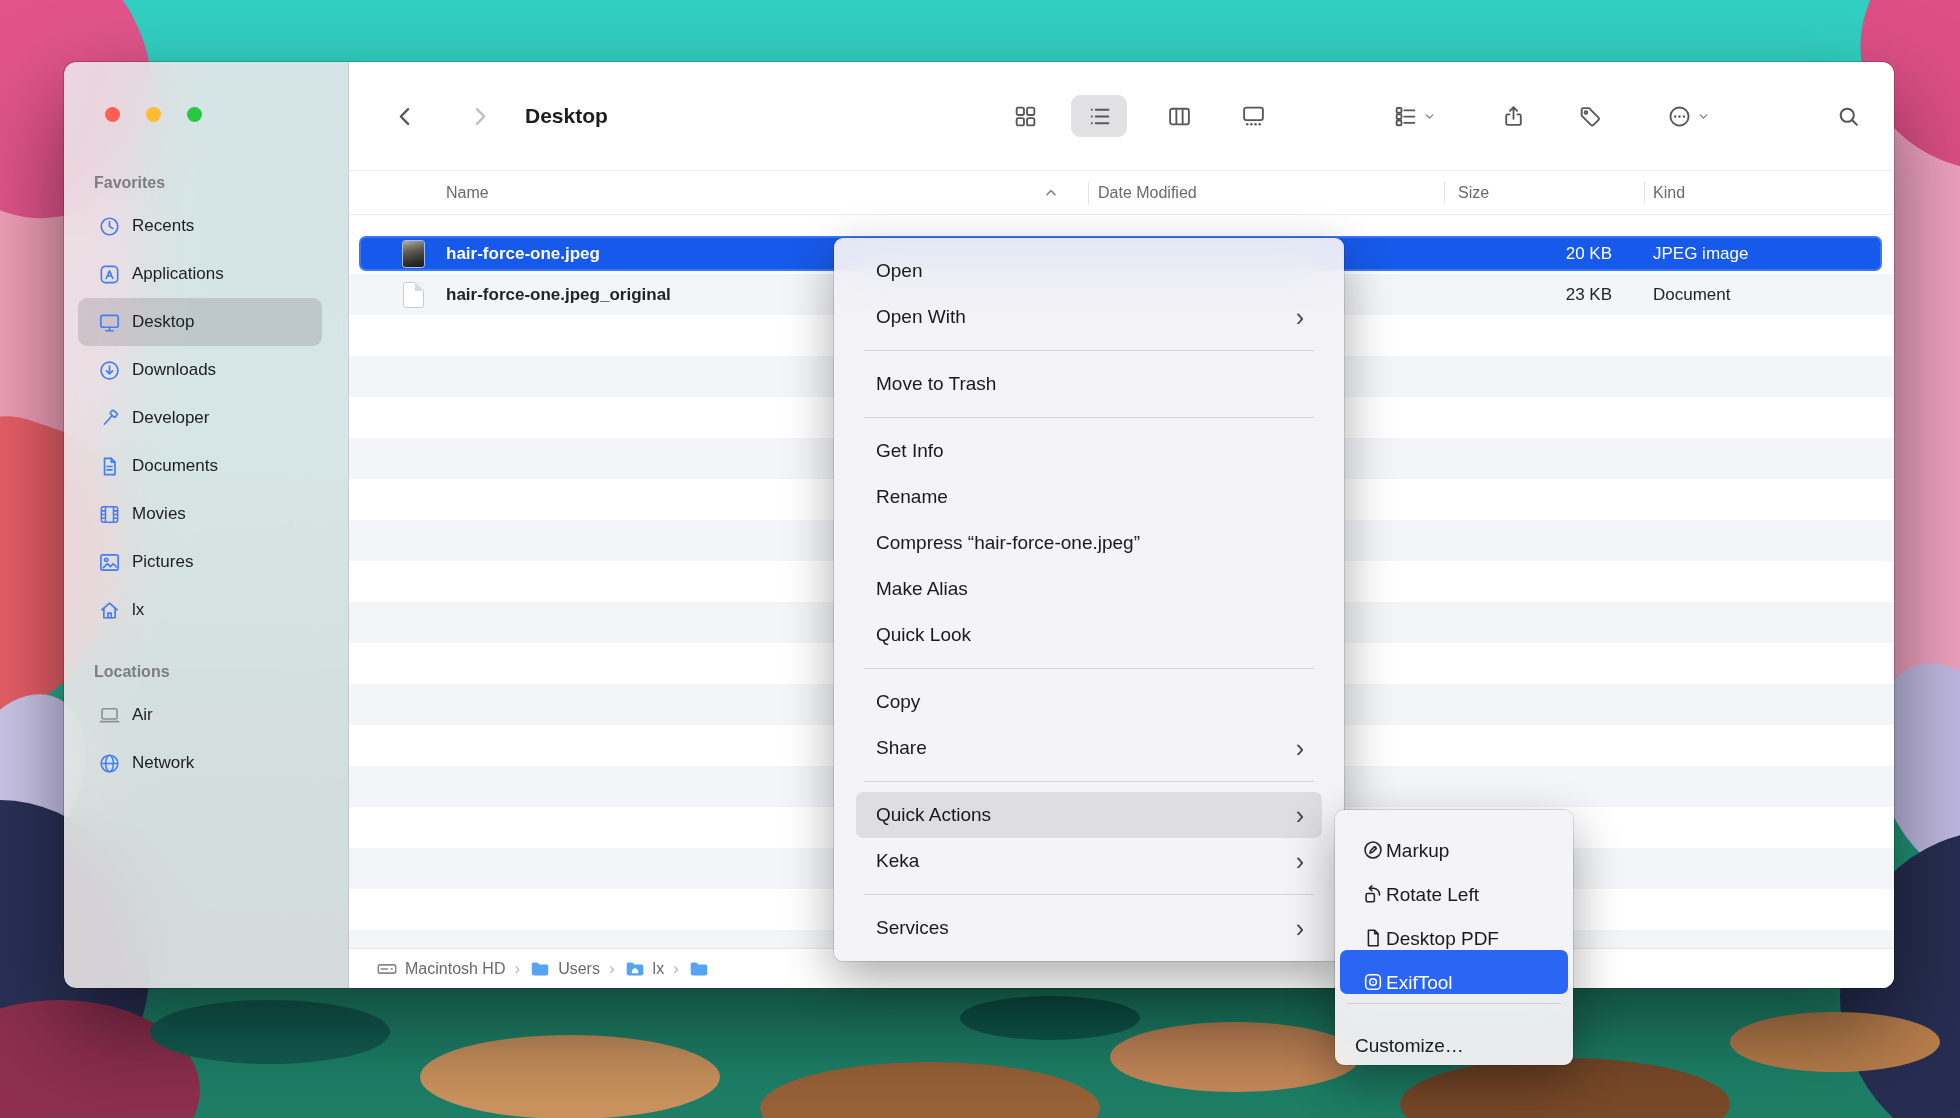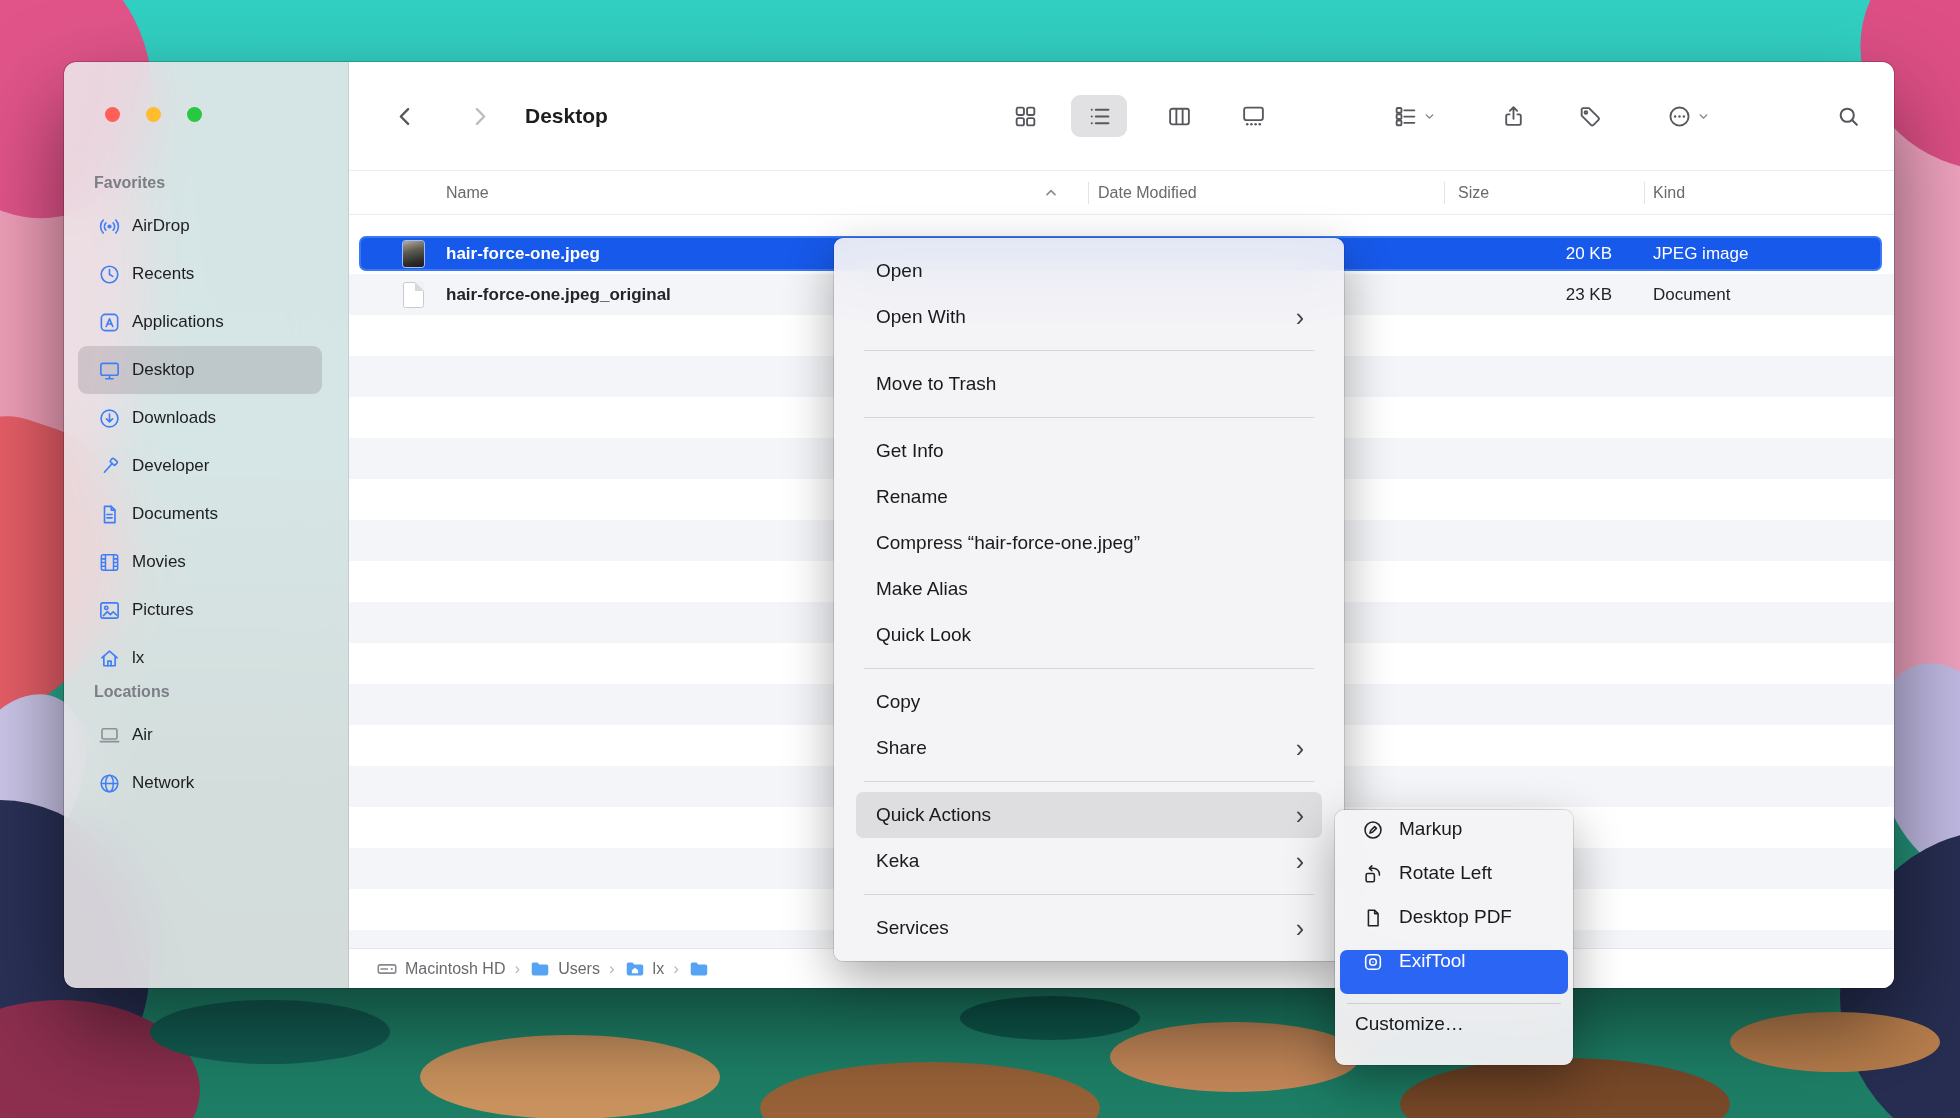--- a/index.html
+++ b/index.html
@@ -32,21 +32,21 @@
   .window{position:absolute;left:64px;top:62px;width:1830px;height:926px;border-radius:12px;overflow:hidden;z-index:10;display:flex;
     box-shadow:0 40px 90px rgba(0,0,0,.5),0 0 0 1px rgba(0,0,0,.18)}
 
   
   .sidebar{width:285px;flex:none;position:relative;background:rgba(236,231,233,.88);backdrop-filter:blur(28px);border-right:1px solid rgba(0,0,0,.09)}
   .traffic{position:absolute;left:41px;top:45px;display:flex;gap:26px}
   .tl{width:15px;height:15px;border-radius:50%;cursor:default}
   .tl.red{background:#ff5f57}.tl.yellow{background:#febc2e}.tl.green{background:#28c840}
   .sb-content{position:absolute;top:111px;left:0;right:12px}
   .sb-label{height:20px;line-height:20px;margin:0 0 9px 30px;font-size:16px;font-weight:700;color:#7d7d84}
-  .sb-label.loc{}
+  .sb-label.loc{margin-top:28px}
   .side-item{display:flex;align-items:center;height:48px;margin:0 14px;padding:0 8px 0 18px;border-radius:9px;font-size:17px;color:#1e1e20;gap:10px}
   .side-item.selected{background:rgba(110,100,108,.22)}
   .sic{width:26px;height:24px;flex:none;display:flex;align-items:center;justify-content:center;color:#3f7ef5}
   .sic svg{width:23px;height:23px}
   .sic.gray{color:#8f8f95}
 
   
   .main{flex:1;display:flex;flex-direction:column;background:#fff;position:relative;min-width:0}
   .toolbar{height:108px;flex:none;position:relative;color:#57575d}
   .tbtn{position:absolute;top:33px;height:42px;display:flex;align-items:center;justify-content:center;gap:5px;border-radius:9px}
@@ -92,21 +92,21 @@
     font-size:19px;color:#1a1a1c}
   .mi{height:46px;display:flex;align-items:center;margin:0 6px;padding:0 12px 0 20px;border-radius:7px}
   .mi .chev{margin-left:auto;color:#46464b;font-size:25px;line-height:1;padding-right:6px}
   .mi.hover{background:rgba(0,0,0,.09)}
   .msep{height:1px;background:rgba(0,0,0,.13);margin:10px 14px}
 
   
   .submenu{position:absolute;left:1335px;top:810px;width:238px;z-index:50;padding:8px 0;border-radius:9px;
     background:rgba(243,242,245,.95);backdrop-filter:blur(30px);box-shadow:0 18px 50px rgba(0,0,0,.33),0 0 0 1px rgba(0,0,0,.12);
     font-size:19px;color:#1a1a1c}
-  .smi{height:44px;display:flex;align-items:flex-start;gap:13px;margin:0 5px;padding:0 10px 0 20px;border-radius:7px}
+  .smi{height:44px;display:flex;align-items:flex-end;margin:0 5px;padding:0 10px 0 20px;border-radius:7px}
   .smi .smicon{width:26px;height:24px;display:flex;align-items:center;justify-content:center;color:#222226}
   .smi .smicon svg{width:22px;height:22px}
   .smi.sel{background:#2a65f4;color:#fff}
   .smi.sel .smicon{color:#fff}
   .smi.noicon{padding-left:15px}
   .smsep{height:1px;background:rgba(0,0,0,.13);margin:9px 12px}
 
   .hidden-defs{position:absolute;width:0;height:0;overflow:hidden}
 </style>
 </head>
@@ -342,28 +342,20 @@
       <span class="tl red"></span>
       <span class="tl yellow"></span>
       <span class="tl green"></span>
     </div>
     <div class="sb-content">
       <div class="sb-label">Favorites</div>
 
       <div class="side-item">
         <span class="sic">
             <svg>
-              <use href="#i-airdrop"></use>
-            </svg>
-          </span>
-        <span>AirDrop</span>
-      </div>
-      <div class="side-item">
-        <span class="sic">
-            <svg>
               <use href="#i-clock"></use>
             </svg>
           </span>
         <span>Recents</span>
       </div>
       <div class="side-item">
         <span class="sic">
             <svg>
               <use href="#i-apps"></use>
             </svg>

